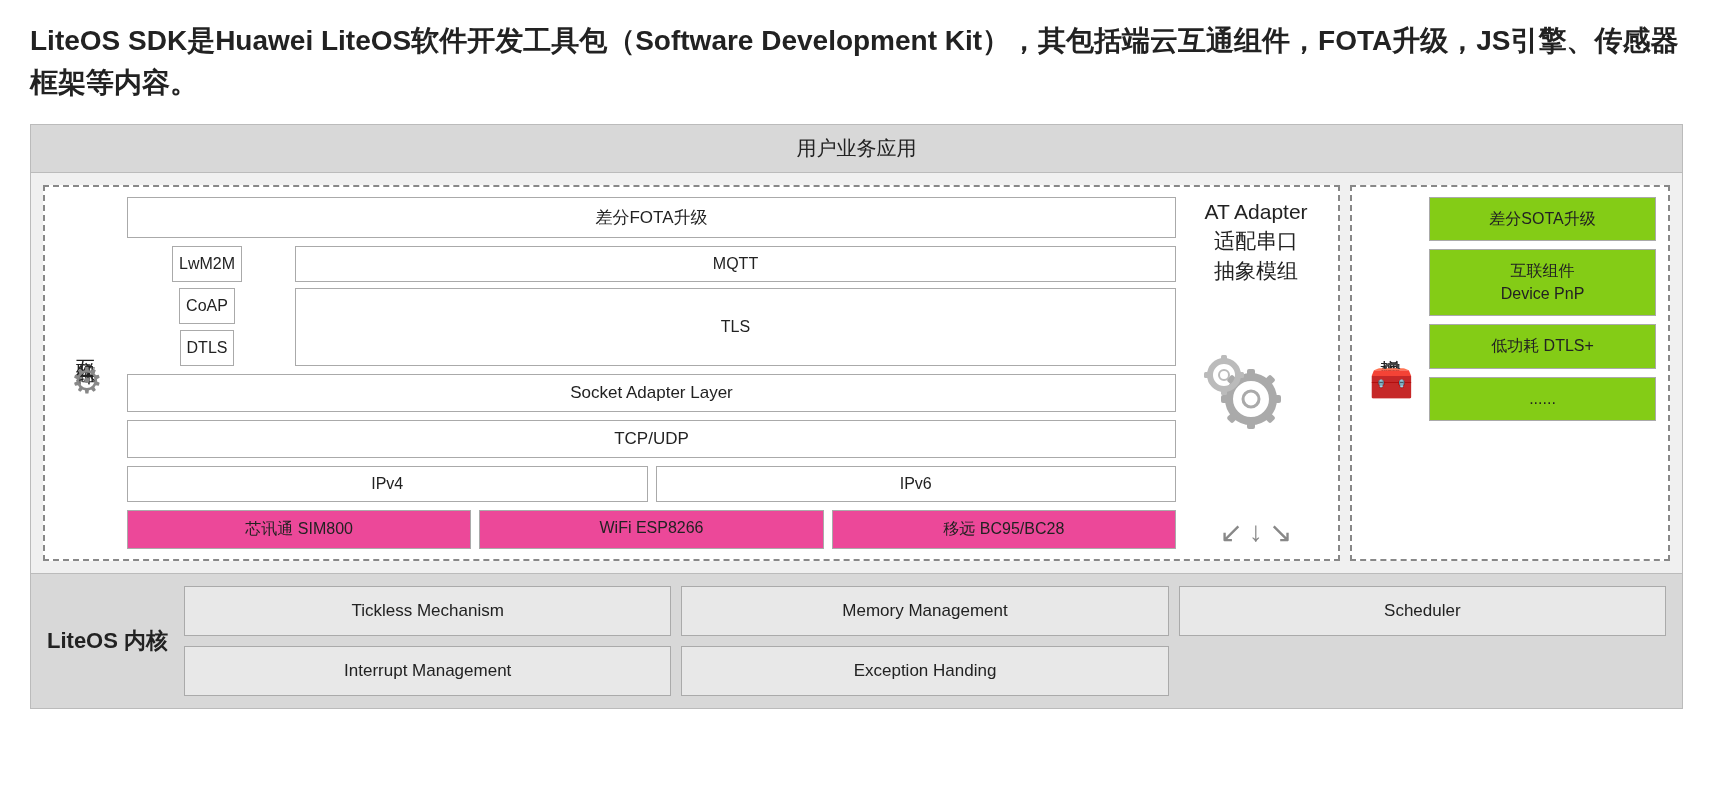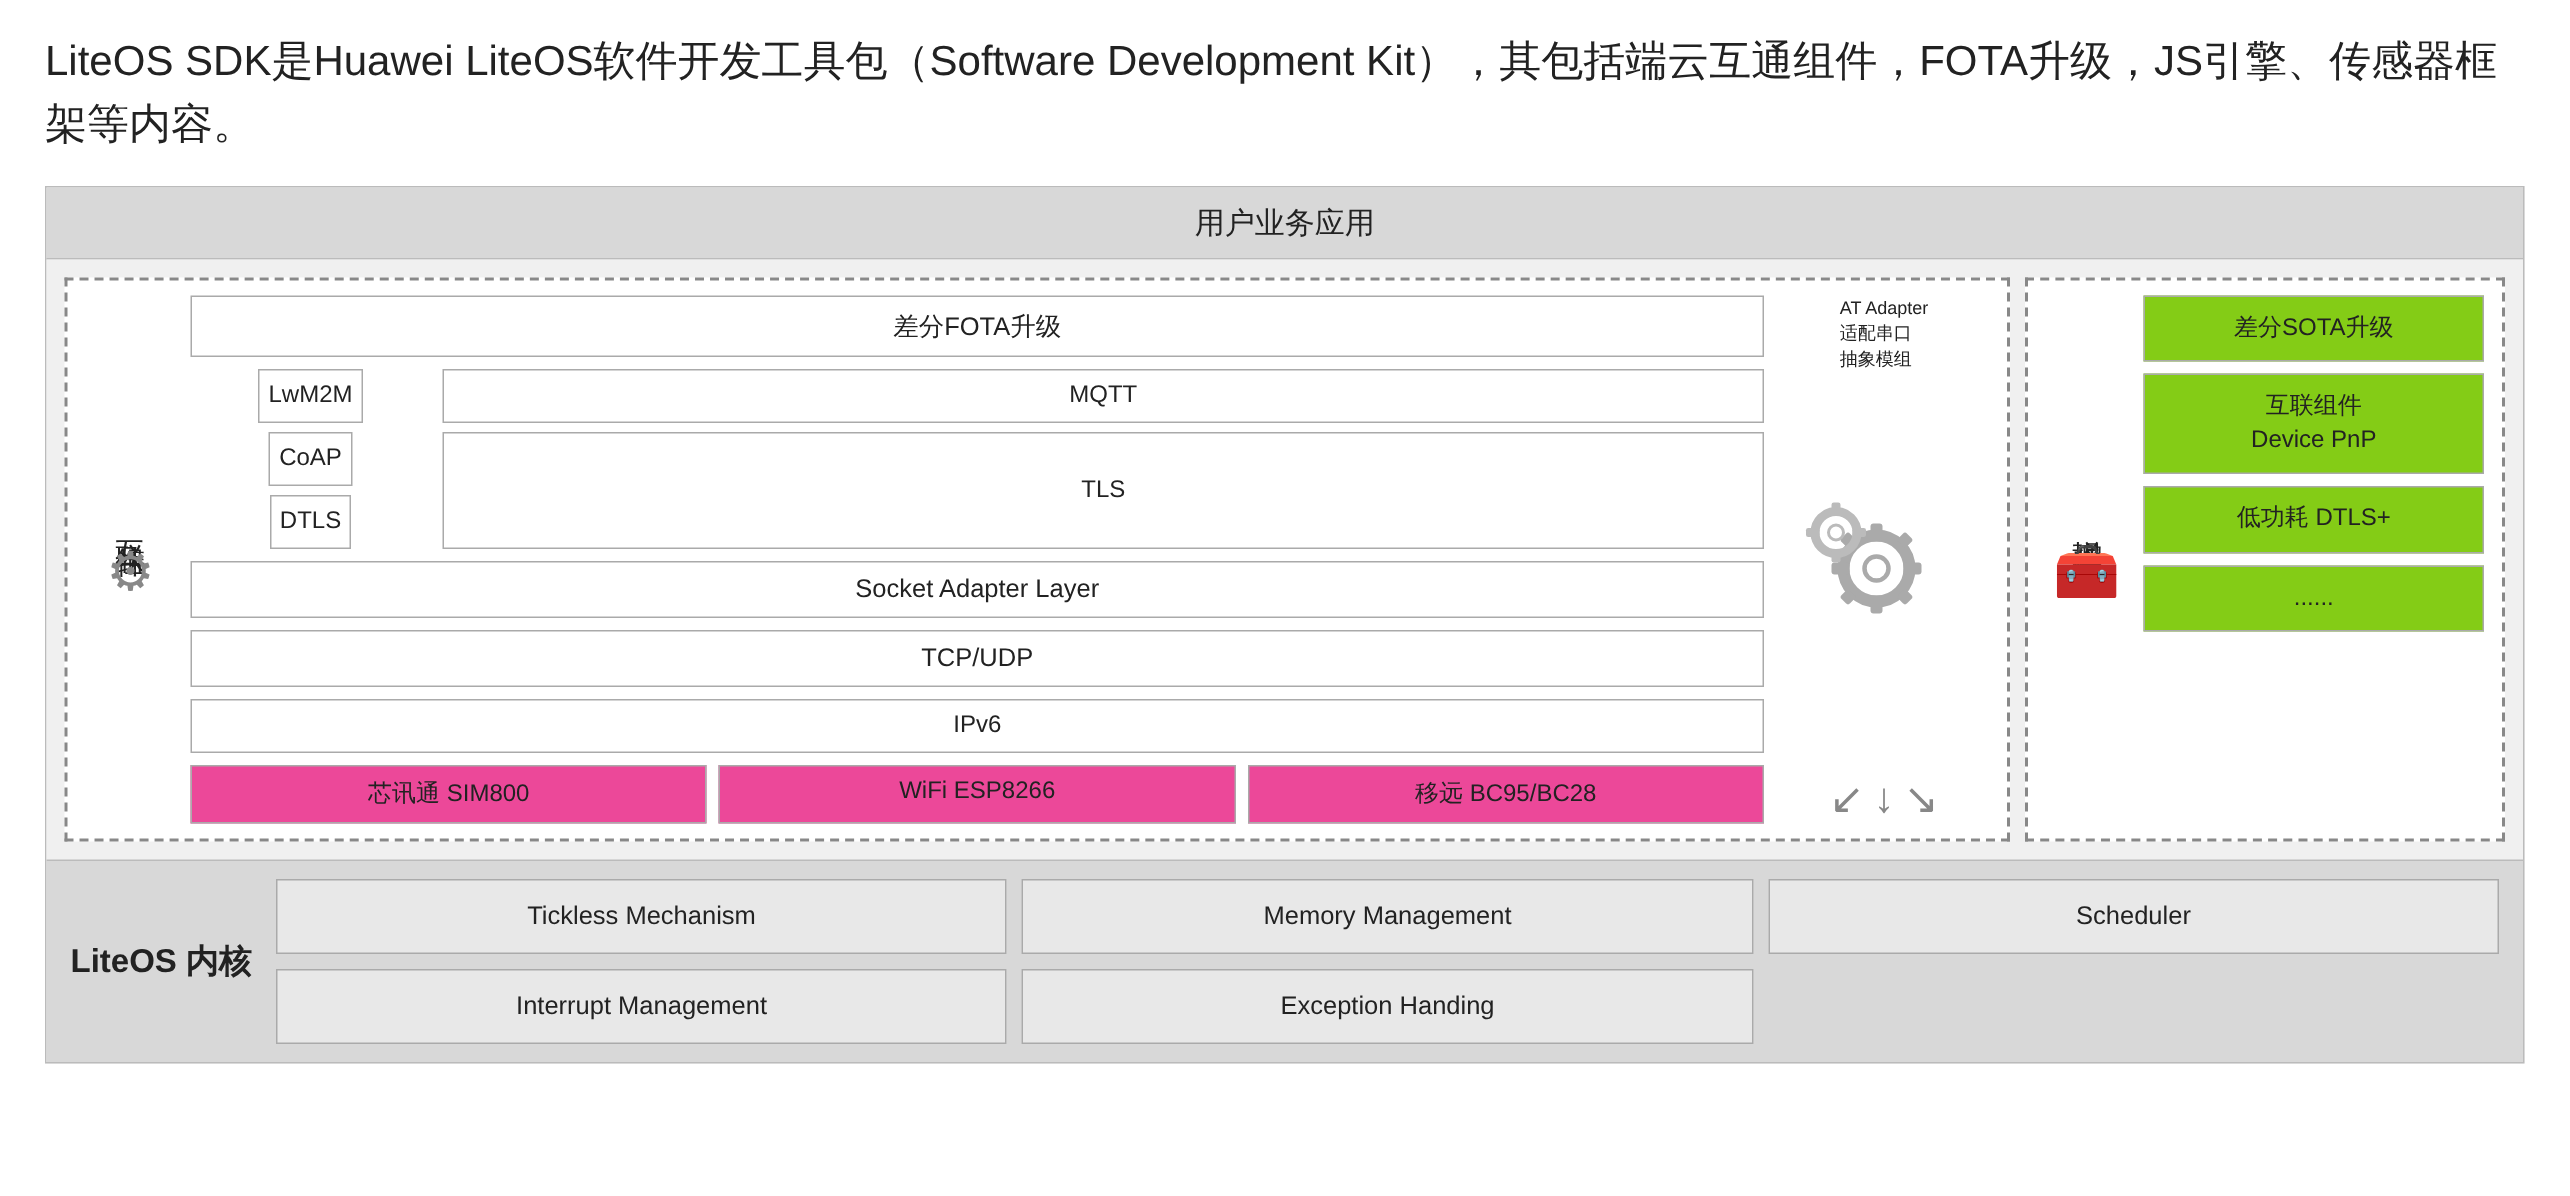--- a/index.html
+++ b/index.html
@@ -9,21 +9,21 @@
       padding: 20px 30px;
       width: 1713px;
       min-height: 797px;
     }
 
     .intro-text {
       font-size: 28px;
       line-height: 1.5;
       color: #222;
       margin-bottom: 20px;
-      font-weight: normal;
+      font-weight: bold;
     }
 
     .diagram-wrapper {
       border: 1px solid #bbb;
       background: #f0f0f0;
       padding: 0;
     }
 
     
     .top-bar {
@@ -161,22 +161,22 @@
     .at-adapter-col {
       display: flex;
       flex-direction: column;
       align-items: center;
       justify-content: space-between;
       min-width: 140px;
       padding: 0 8px;
     }
 
     .at-adapter-text {
-      text-align: left;
-      font-size: 12px;
+      text-align: center;
+      font-size: 21px;
       color: #222;
       line-height: 1.4;
     }
 
     
     .right-dashed-box {
       width: 320px;
       border: 2px dashed #888;
       padding: 10px 12px;
       background: #fff;
@@ -302,20 +302,21 @@
             <div class="proto-box">MQTT</div>
             <div class="proto-box" style="flex:1; display:flex; align-items:center; justify-content:center;">TLS</div>
           </div>
         </div>
 
         <div class="full-width-box">Socket Adapter Layer</div>
 
         <div class="full-width-box">TCP/UDP</div>
 
         <div class="ip-row">
+          <div class="ip-box">IPv4</div>
           <div class="ip-box">IPv6</div>
         </div>
 
         <div class="bottom-hw-row">
           <div class="hw-box">芯讯通 SIM800</div>
           <div class="hw-box">WiFi ESP8266</div>
           <div class="hw-box">移远 BC95/BC28</div>
         </div>
 
       </div>

